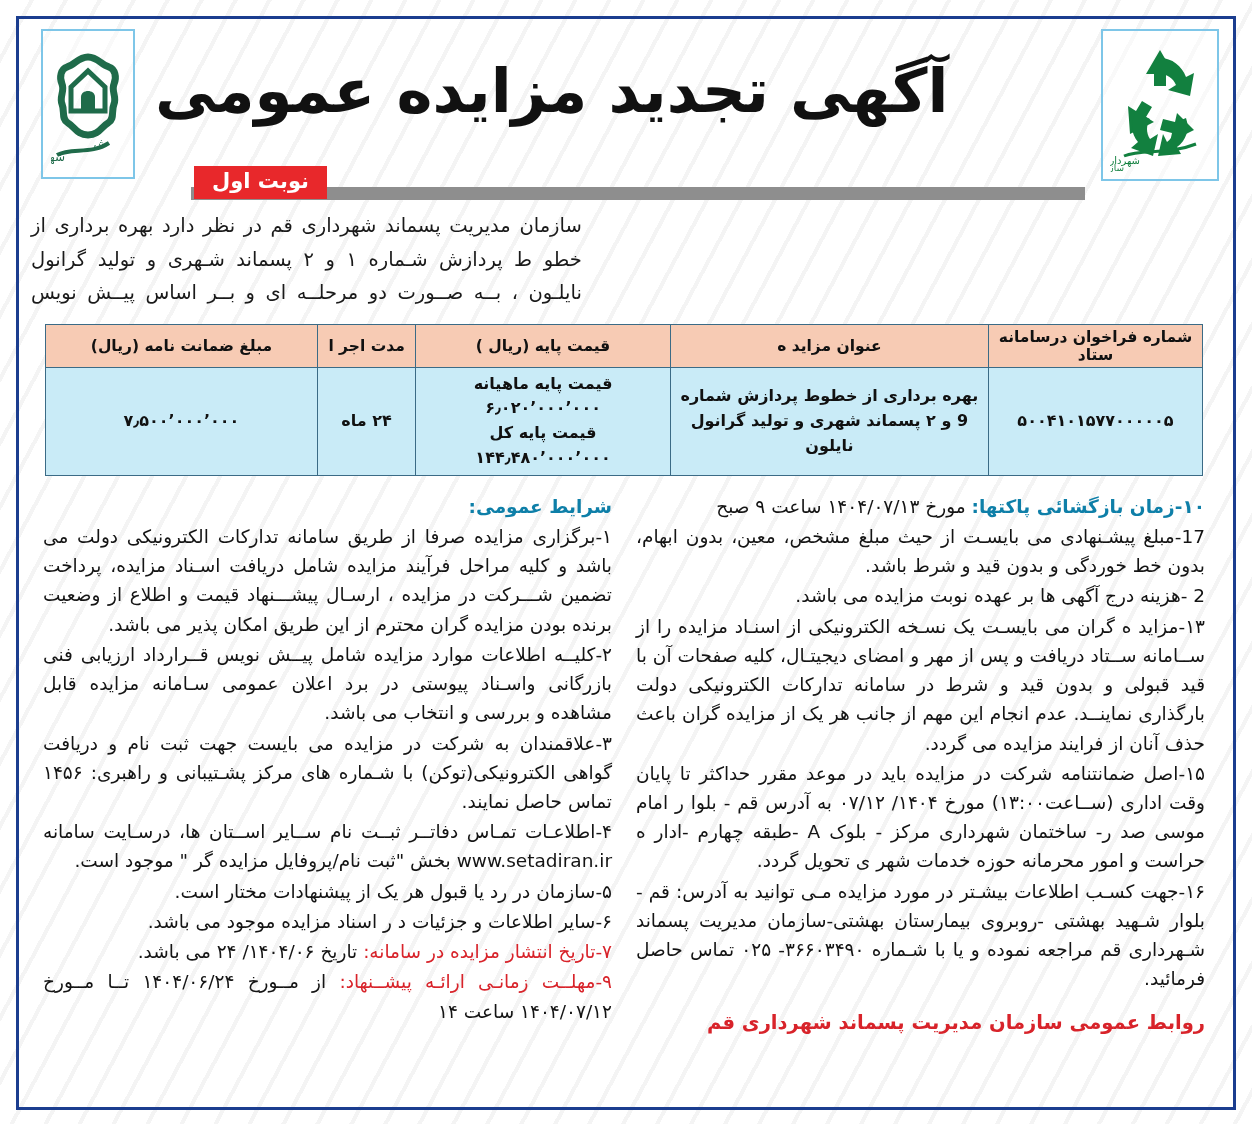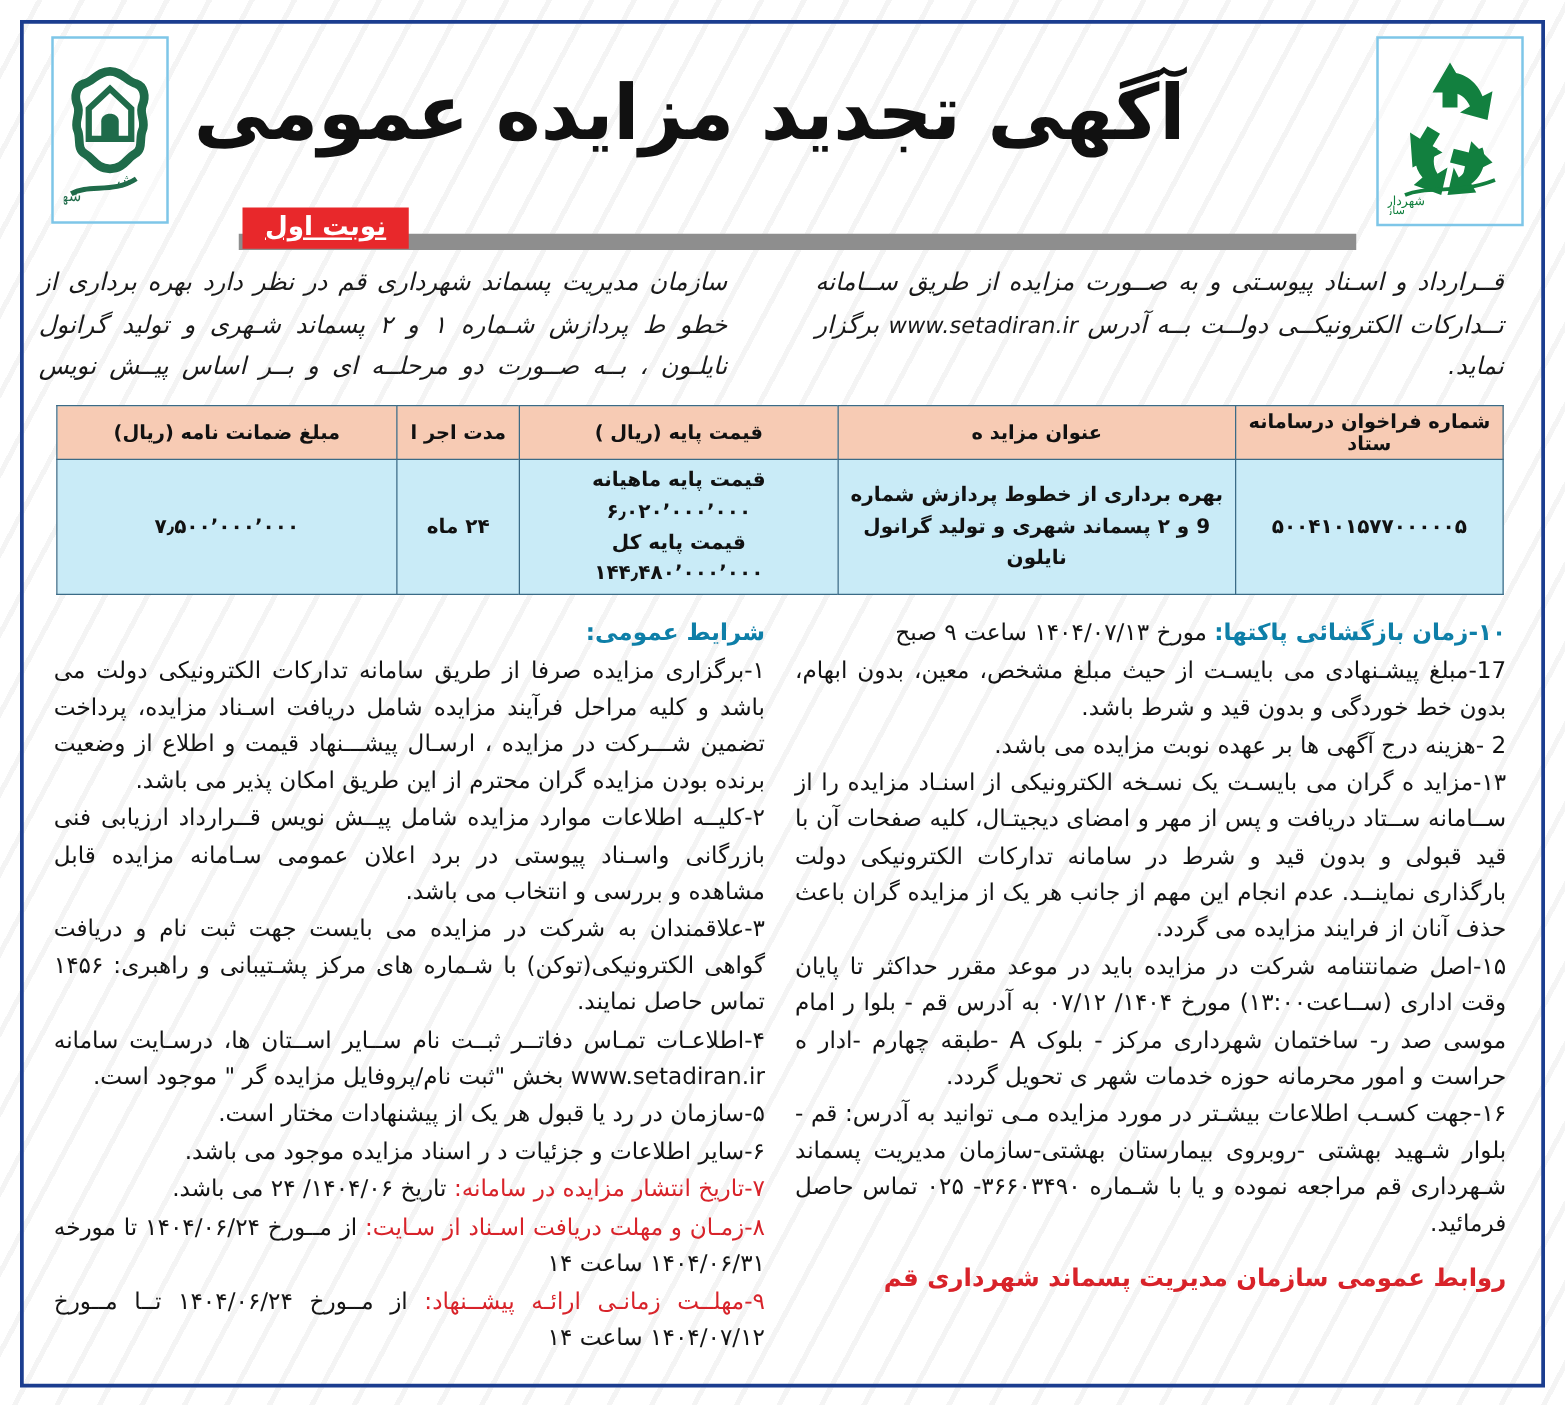--- a/index.html
+++ b/index.html
@@ -94,40 +94,38 @@
     position: absolute;
     top: 147px;
     left: 175px;
     background: #e8282b;
     color: #ffffff;
     font-size: 21px;
     font-weight: bold;
     padding: 5px 18px 7px 18px;
     line-height: 1;
     z-index: 3;
-    text-decoration: underline;
   }
   .gray-bar {
     position: absolute;
     top: 168px;
     left: 172px;
     right: 148px;
     height: 13px;
     background: #8e8e8e;
     z-index: 1;
   }
 
   
   .intro {
     display: flex;
     flex-direction: row-reverse;
     justify-content: space-between;
     margin: 12px 30px 0 12px;
     direction: rtl;
-    font-style: italic;
   }
   .intro-col {
     width: 47%;
     font-size: 19.5px;
     line-height: 1.72;
     color: #1a1a1a;
     text-align: justify;
     text-align-last: justify;
   }
   .intro-col.left { text-align: justify; }
@@ -261,25 +259,20 @@
             <path d="M14 118 C32 110 56 118 86 106"></path>
           </g>
           <text x="30" y="126" fill="#12803f" font-family="DejaVu Sans" font-size="10">شهرداری قم</text>
           <text x="14" y="133" fill="#12803f" font-family="DejaVu Sans" font-size="9">سازمان مدیریت پسماند</text>
         </svg>
       </div>
     </div>
 
     <div class="intro">
       <div class="intro-col right">سازمان مدیریت پسماند شهرداری قم در نظر دارد بهره برداری از خطو ط پردازش شـماره ۱ و ۲ پسماند شـهری و تولید گرانول نایلـون ، بــه صــورت  دو مرحلــه ای و بــر اساس پیــش نویس</div>
-      <div class="intro-col left">
-        <span>قــرارداد و اسـناد پیوسـتی و به صــورت مزایده از طریق ســامانه تــدارکات الکترونیکــی دولــت بــه آدرس</span>
-        <span class="url-text">www.setadiran.ir</span>
-        <span>برگزار نماید.</span>
-      </div>
     </div>
 
     <div class="tbl-wrap">
       <table class="auction">
         <colgroup>
           <col class="col-1">
             <col class="col-2">
             <col class="col-3">
             <col class="col-4">
             <col class="col-5">
@@ -355,23 +348,20 @@
         <p>
           <span>۵-</span><span>سازمان در رد یا قبول هر یک از پیشنهادات مختار است.</span>
         </p>
         <p>
           <span>۶-</span><span>سایر اطلاعات و جزئیات  د ر اسناد مزایده موجود می باشد.</span>
         </p>
         <p>
           <span class="red-bold">۷-</span><span class="red-bold">تاریخ انتشار مزایده در سامانه:</span><span> تاریخ ۱۴۰۴/۰۶/ ۲۴ می باشد.</span>
         </p>
         <p>
-          <span class="red-bold">۸-</span><span class="red-bold">زمـان و مهلت دریافت اسـناد از سـایت:</span><span> از مــورخ ۱۴۰۴/۰۶/۲۴ تا مورخه ۱۴۰۴/۰۶/۳۱ ساعت ۱۴</span>
-        </p>
-        <p>
           <span class="red-bold">۹-</span><span class="red-bold">مهلــت زمانـی ارائـه پیشــنهاد:</span><span> از مــورخ ۱۴۰۴/۰۶/۲۴ تــا مــورخ ۱۴۰۴/۰۷/۱۲ ساعت ۱۴</span>
         </p>
       </div>
 
     </div>
 
   </div>
 </div>
 
 </body></html>

